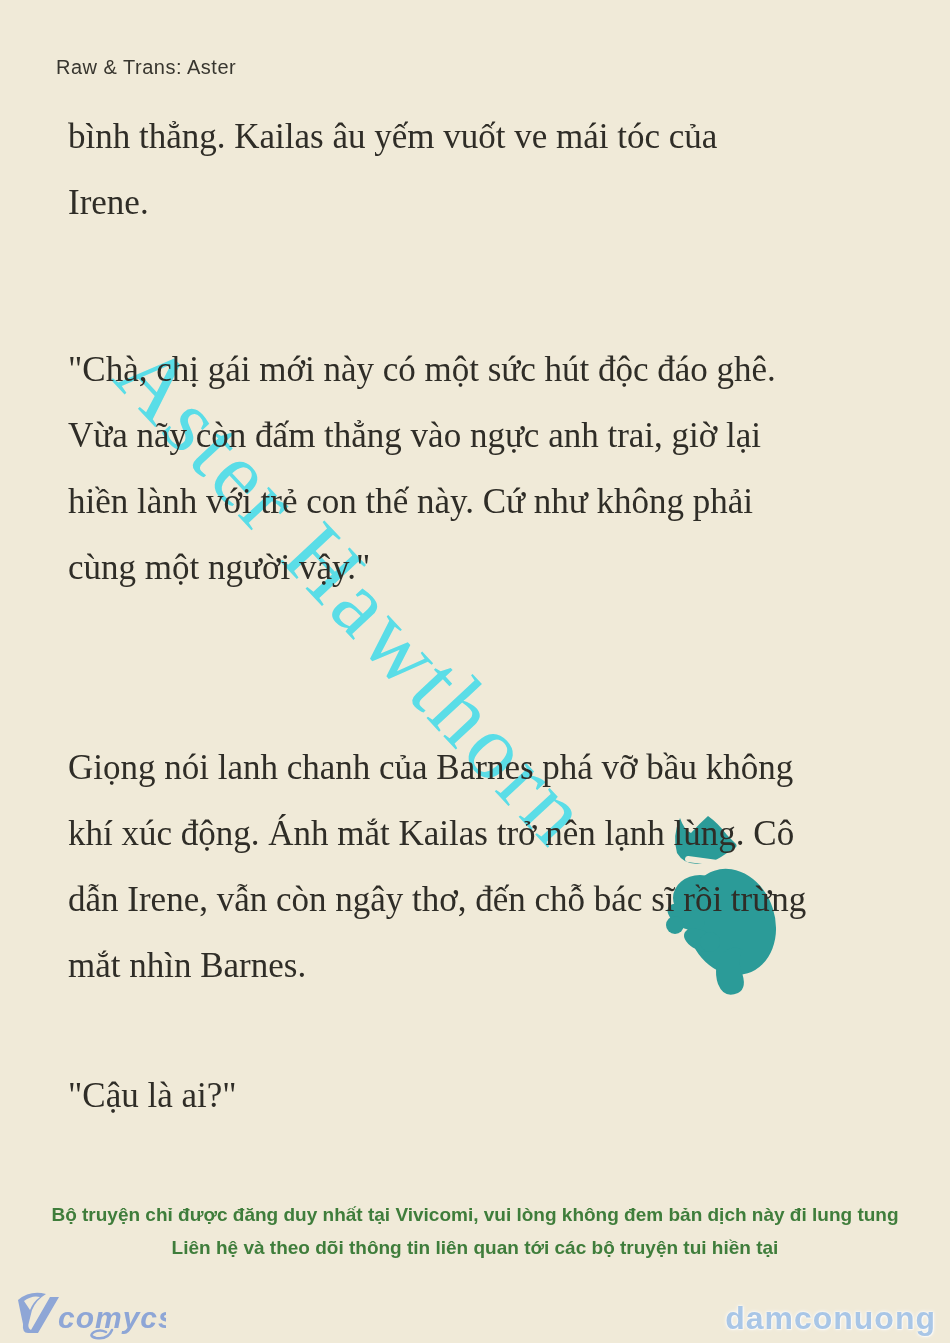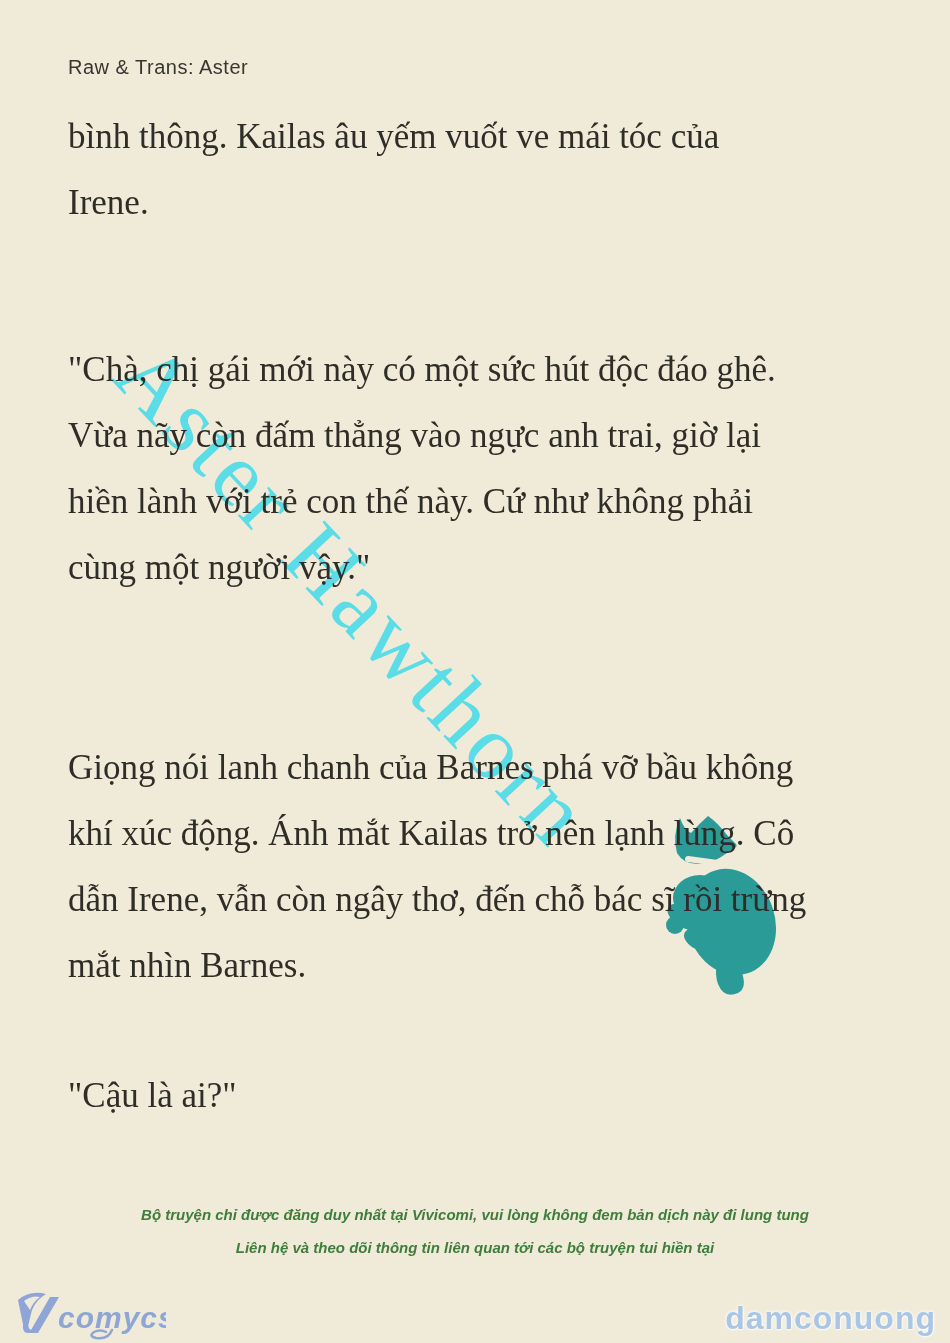--- a/index.html
+++ b/index.html
@@ -7,21 +7,21 @@
   .page {
     position: relative;
     width: 950px;
     height: 1343px;
     background: #f0ead8;
     overflow: hidden;
     font-family: "Liberation Serif", serif;
   }
   .credit {
     position: absolute;
-    left: 68px;
+    left: 56px;
     top: 56px;
     font-family: "Liberation Sans", sans-serif;
     font-size: 20px;
     color: #38362f;
     letter-spacing: 0.5px;
   }
   .watermark {
     position: absolute;
     left: 172px;
     top: 322px;
@@ -58,22 +58,21 @@
   .para-4 { top: 1063px; }
   .footer {
     position: absolute;
     left: 0;
     top: 1198px;
     width: 950px;
     text-align: center;
     z-index: 3;
     font-family: "Liberation Sans", sans-serif;
     font-weight: bold;
-    font-style: italic;
-    font-size: 15px;
+    font-size: 19px;
     line-height: 33px;
     color: #3f7d3b;
   }
   .vcomycs {
     position: absolute;
     left: 16px;
     top: 1288px;
     z-index: 3;
   }
   .damconuong {
@@ -112,21 +111,21 @@
 
       <ellipse cx="62" cy="136" rx="17" ry="10" transform="rotate(25 62 136)"></ellipse>
       <circle cx="72" cy="138" r="10"></circle>
 
       <path d="M86,148 Q74,162 80,180 Q86,195 100,189 Q110,184 103,166 Q99,154 105,146 Q96,140 86,148 Z"></path>
     </g>
 
     <path d="M50,55 L94,61" stroke="#f0ead8" stroke-width="6" stroke-linecap="round" fill="none"></path>
   </svg>
 
-  <div class="para para-1">bình thông. Kailas âu yếm vuốt ve mái tóc của
+  <div class="para para-1">bình thẳng. Kailas âu yếm vuốt ve mái tóc của
 Irene.</div>
   <div class="para para-2">"Chà, chị gái mới này có một sức hút độc đáo ghê.
 Vừa nãy còn đấm thẳng vào ngực anh trai, giờ lại
 hiền lành với trẻ con thế này. Cứ như không phải
 cùng một người vậy."</div>
   <div class="para para-3">Giọng nói lanh chanh của Barnes phá vỡ bầu không
 khí xúc động. Ánh mắt Kailas trở nên lạnh lùng. Cô
 dẫn Irene, vẫn còn ngây thơ, đến chỗ bác sĩ rồi trừng
 mắt nhìn Barnes.</div>
   <div class="para para-4">"Cậu là ai?"</div>

